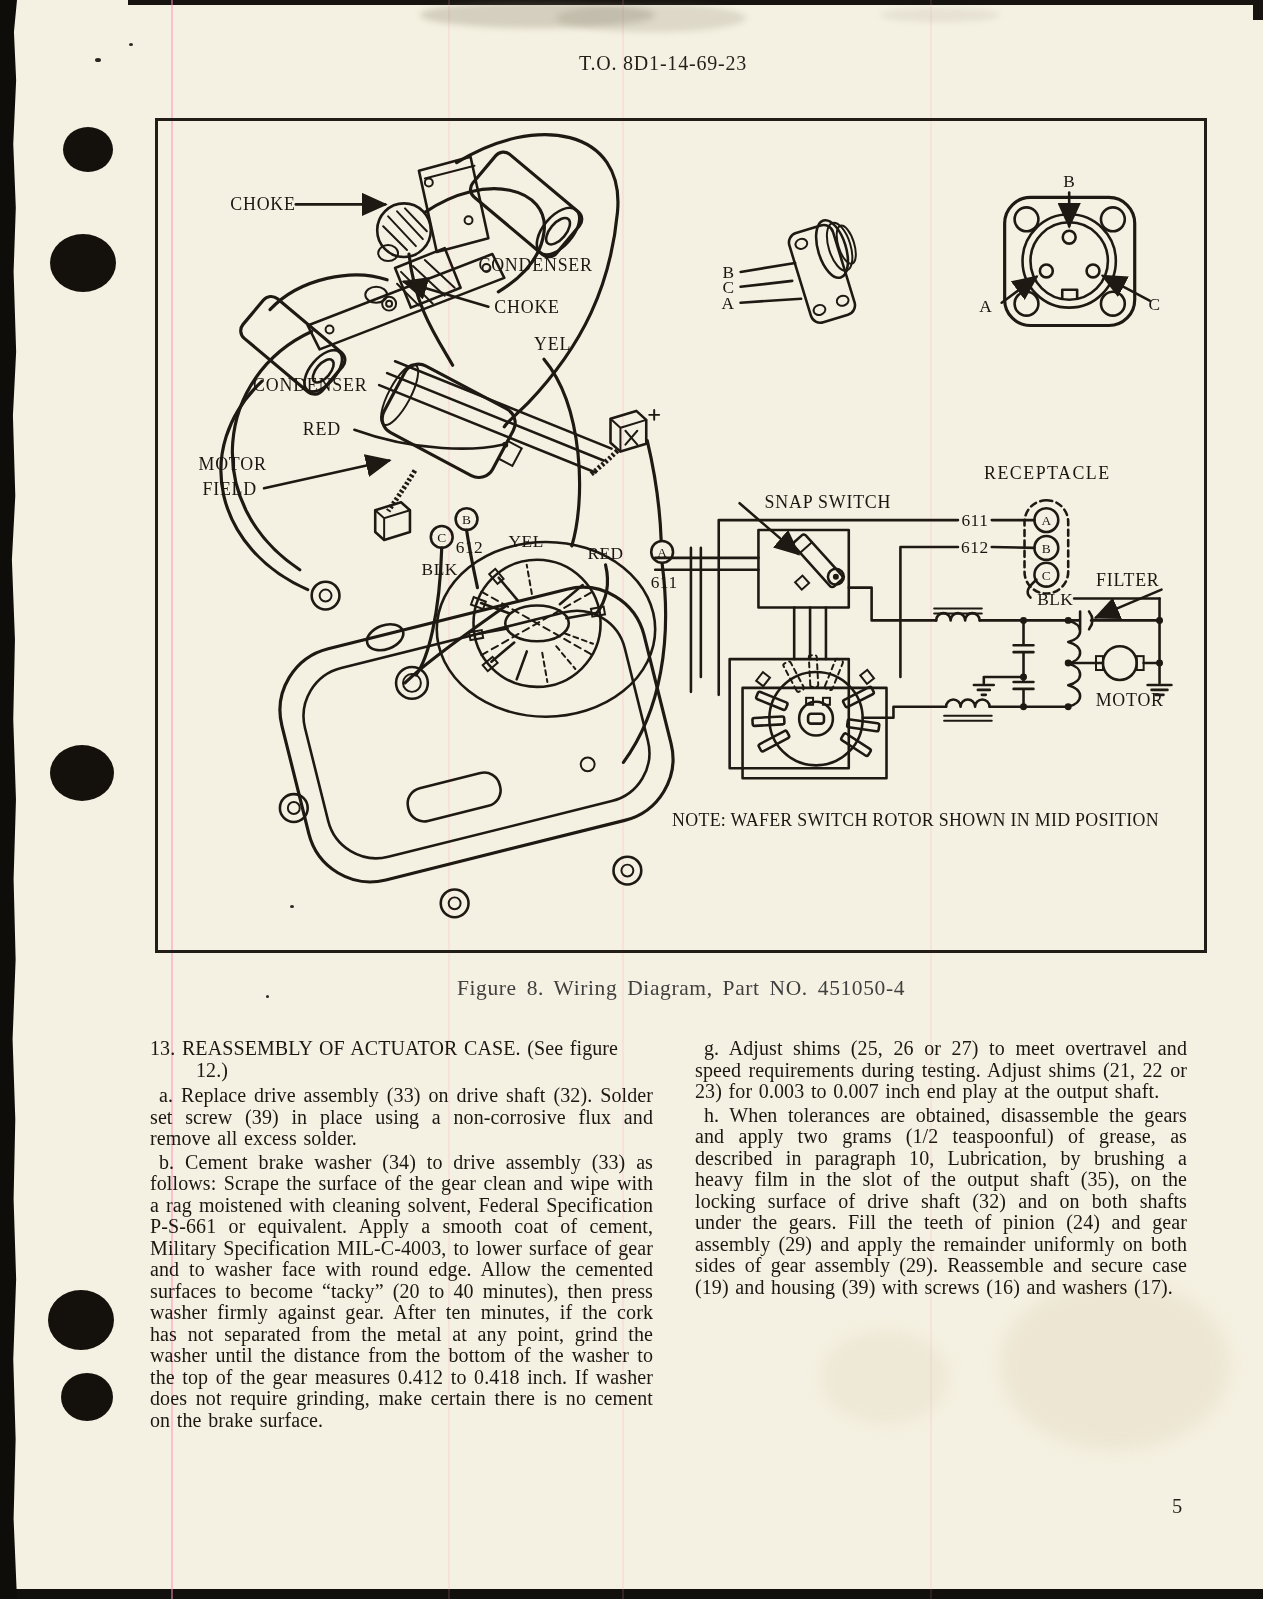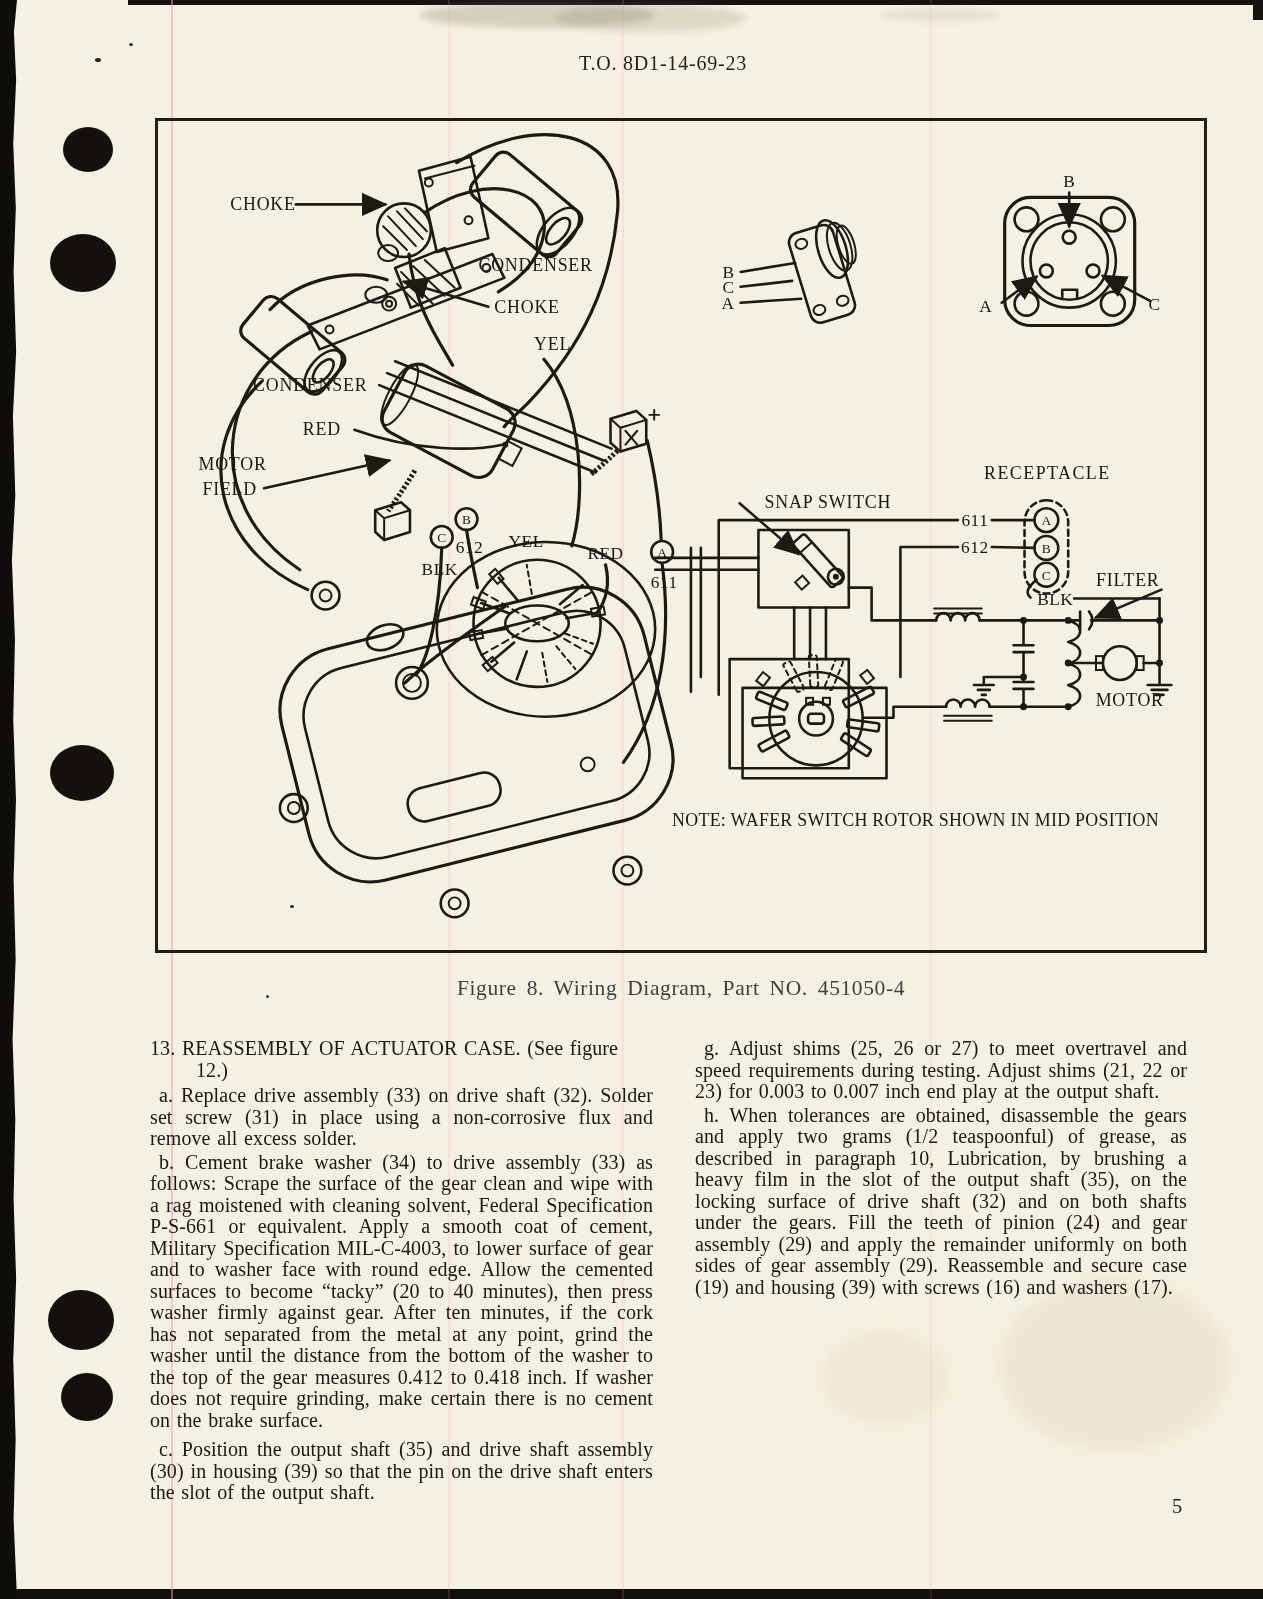--- a/index.html
+++ b/index.html
@@ -424,23 +424,22 @@
   </g>
 </svg>
 </div>
 
 <div class="caption">Figure 8.  Wiring Diagram, Part NO. 451050-4</div>
 
 <div class="columns">
   <div class="col col-left">
     <p class="para-head">13. REASSEMBLY OF ACTUATOR CASE. (See figure
 12.)</p>
-    <p class="lettered">a. Replace drive assembly (33) on drive shaft (32). Solder set screw (31) in place using a non-corrosive flux and remove all excess solder.</p>
+    <p class="lettered">a. Replace drive assembly (33) on drive shaft (32). Solder set screw (39) in place using a non-corrosive flux and remove all excess solder.</p>
     <p class="lettered">b. Cement brake washer (34) to drive assembly (33) as follows: Scrape the surface of the gear clean and wipe with a rag moistened with cleaning solvent, Federal Specification P-S-661 or equivalent.  Apply a smooth coat of cement, Military Specification MIL-C-4003, to lower surface of gear and to washer face with round edge.  Allow the cemented surfaces to become “tacky” (20 to 40 minutes), then press washer firmly against gear.  After ten minutes, if the cork has not separated from the metal at any point, grind the washer until the distance from the bottom of the washer to the top of the gear measures 0.412 to 0.418 inch. If washer does not require grinding, make certain there is no cement on the brake surface.</p>
-    <p class="lettered gap-top">c. Position the output shaft (35) and drive shaft assembly (30) in housing (39) so that the pin on the drive shaft enters the slot of the output shaft.</p>
   </div>
   <div class="col col-right">
     <p class="lettered">g. Adjust shims (25, 26 or 27) to meet overtravel and speed requirements during testing. Adjust shims (21, 22 or 23) for 0.003 to 0.007 inch end play at the output shaft.</p>
     <p class="lettered">h. When tolerances are obtained, disassemble the gears and apply two grams (1/2 teaspoonful) of grease, as described in paragraph 10, Lubrication, by brushing a heavy film in the slot of the output shaft (35), on the locking surface of drive shaft (32) and on both shafts under the gears.  Fill the teeth of pinion (24) and gear assembly (29) and apply the remainder uniformly on both sides of gear assembly (29).  Reassemble and secure case (19) and housing (39) with screws (16) and washers (17).</p>
   </div>
 </div>
 
 <div class="pageno">5</div>
 
 </body></html>

